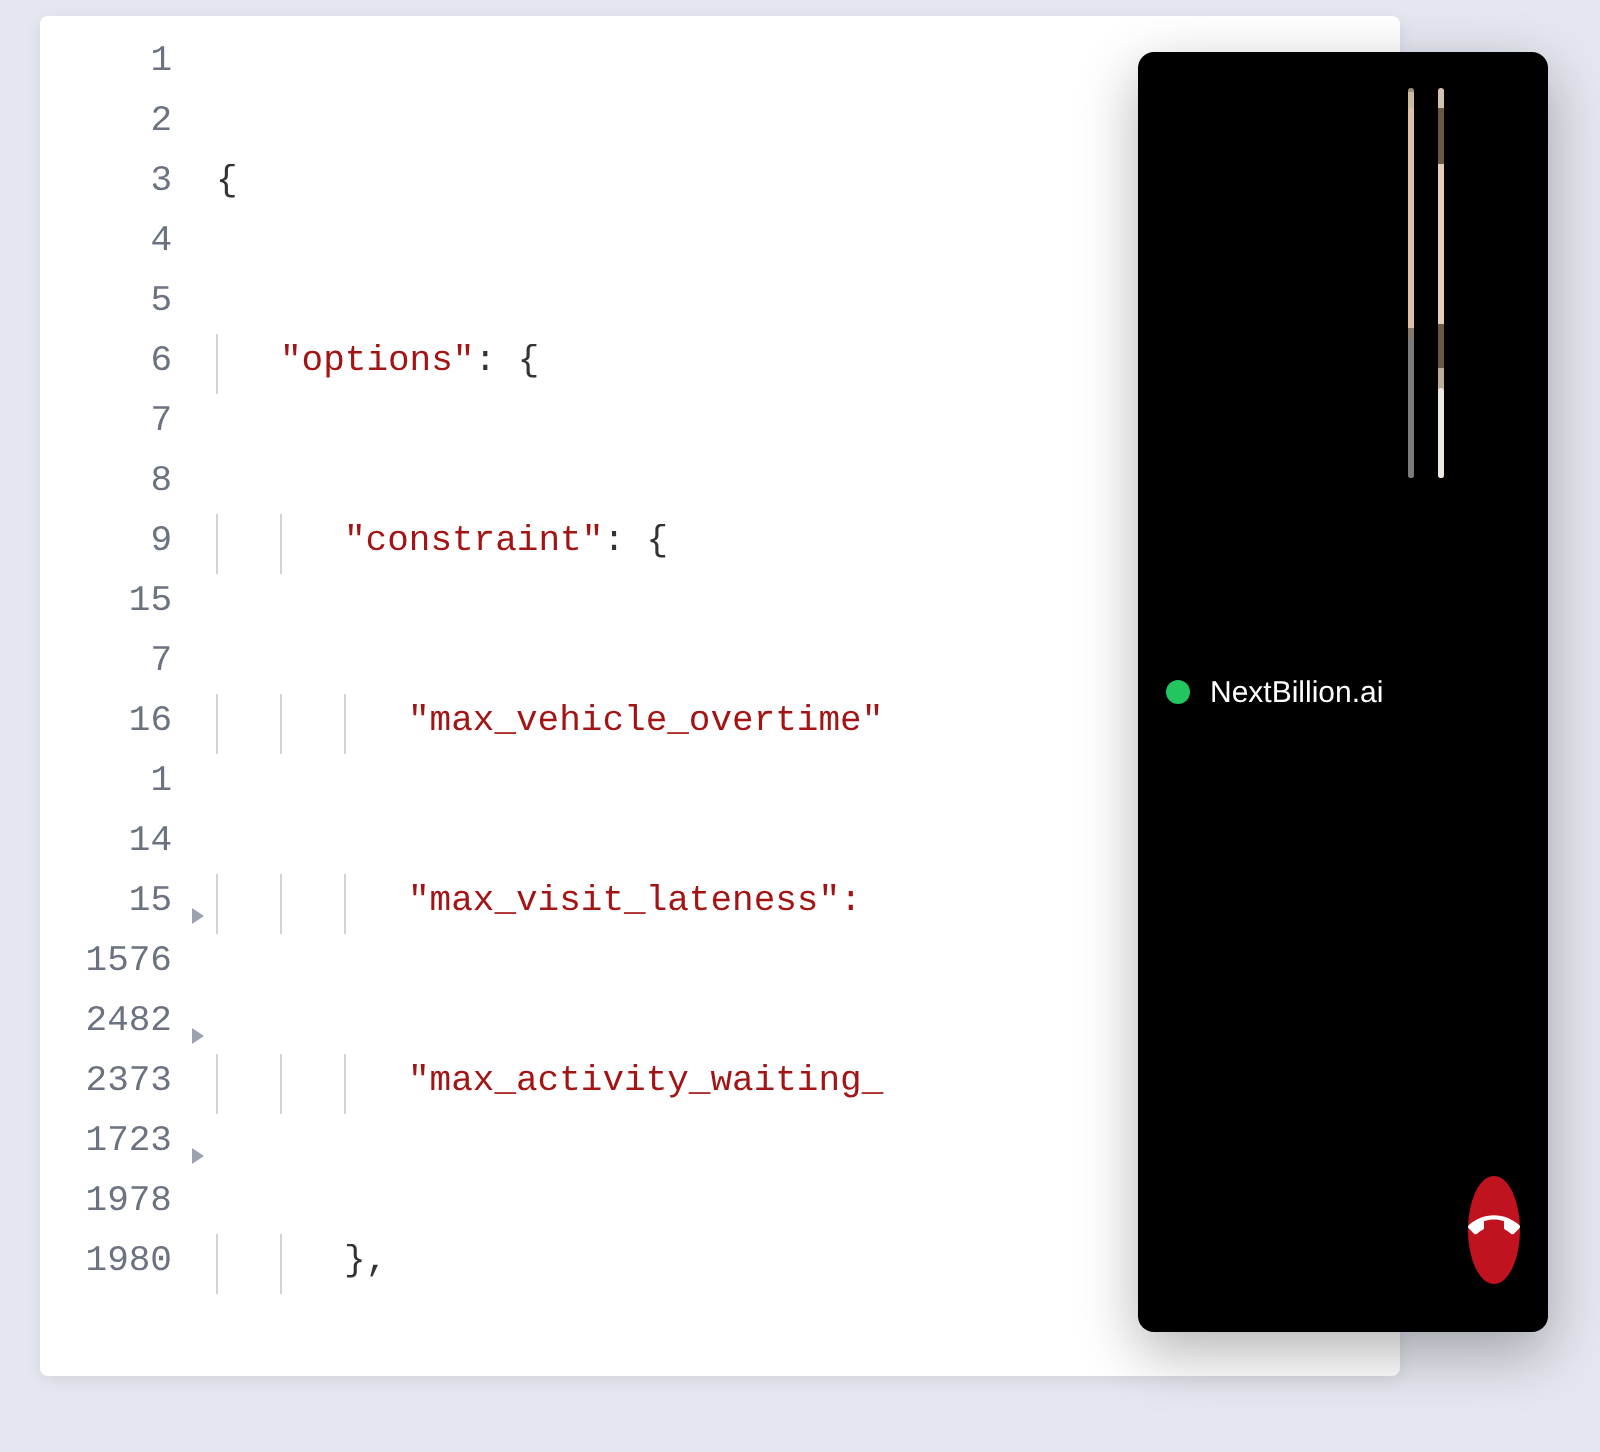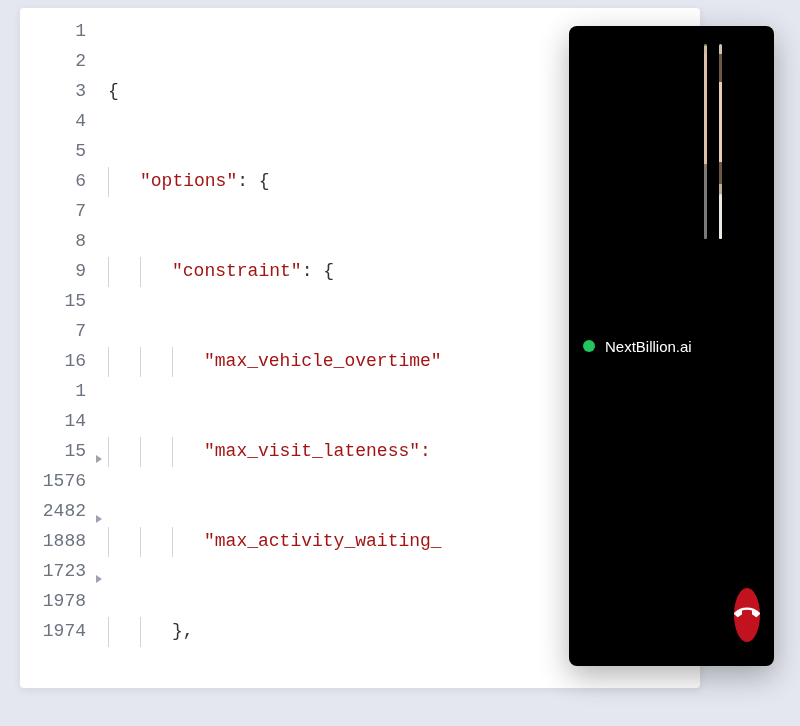--- a/index.html
+++ b/index.html
@@ -260,26 +260,26 @@
       <div class="line-num">16</div>
       <div class="line-num">1</div>
       <div class="line-num">14</div>
       <div class="line-num"><span>15</span><span class="fold-chevron"><svg viewBox="0 0 10 10">
               <path d="M2 1 L8 5 L2 9 Z"></path>
             </svg></span></div>
       <div class="line-num">1576</div>
       <div class="line-num"><span>2482</span><span class="fold-chevron"><svg viewBox="0 0 10 10">
               <path d="M2 1 L8 5 L2 9 Z"></path>
             </svg></span></div>
-      <div class="line-num">1888</div>
+      <div class="line-num">2373</div>
       <div class="line-num"><span>1723</span><span class="fold-chevron"><svg viewBox="0 0 10 10">
               <path d="M2 1 L8 5 L2 9 Z"></path>
             </svg></span></div>
       <div class="line-num">1978</div>
-      <div class="line-num">1974</div>
+      <div class="line-num">1980</div>
     </div>
     <div class="code-lines">
       <div class="code-line"><span class="k-brace">{</span></div>
       <div class="code-line"><span class="vert"></span><span class="k-key">"options"</span><span class="k-brace">: </span><span class="k-brace">{</span></div>
       <div class="code-line"><span class="vert"></span><span class="vert"></span><span class="k-key">"constraint"</span><span class="k-brace">: </span><span class="k-brace">{</span></div>
       <div class="code-line"><span class="vert"></span><span class="vert"></span><span class="vert"></span><span class="k-key">"max_vehicle_overtime"</span></div>
       <div class="code-line"><span class="vert"></span><span class="vert"></span><span class="vert"></span><span class="k-key">"max_visit_lateness":</span></div>
       <div class="code-line"><span class="vert"></span><span class="vert"></span><span class="vert"></span><span class="k-key">"max_activity_waiting_</span></div>
       <div class="code-line"><span class="vert"></span><span class="vert"></span><span class="k-brace">}</span><span class="k-brace">,</span></div>
       

